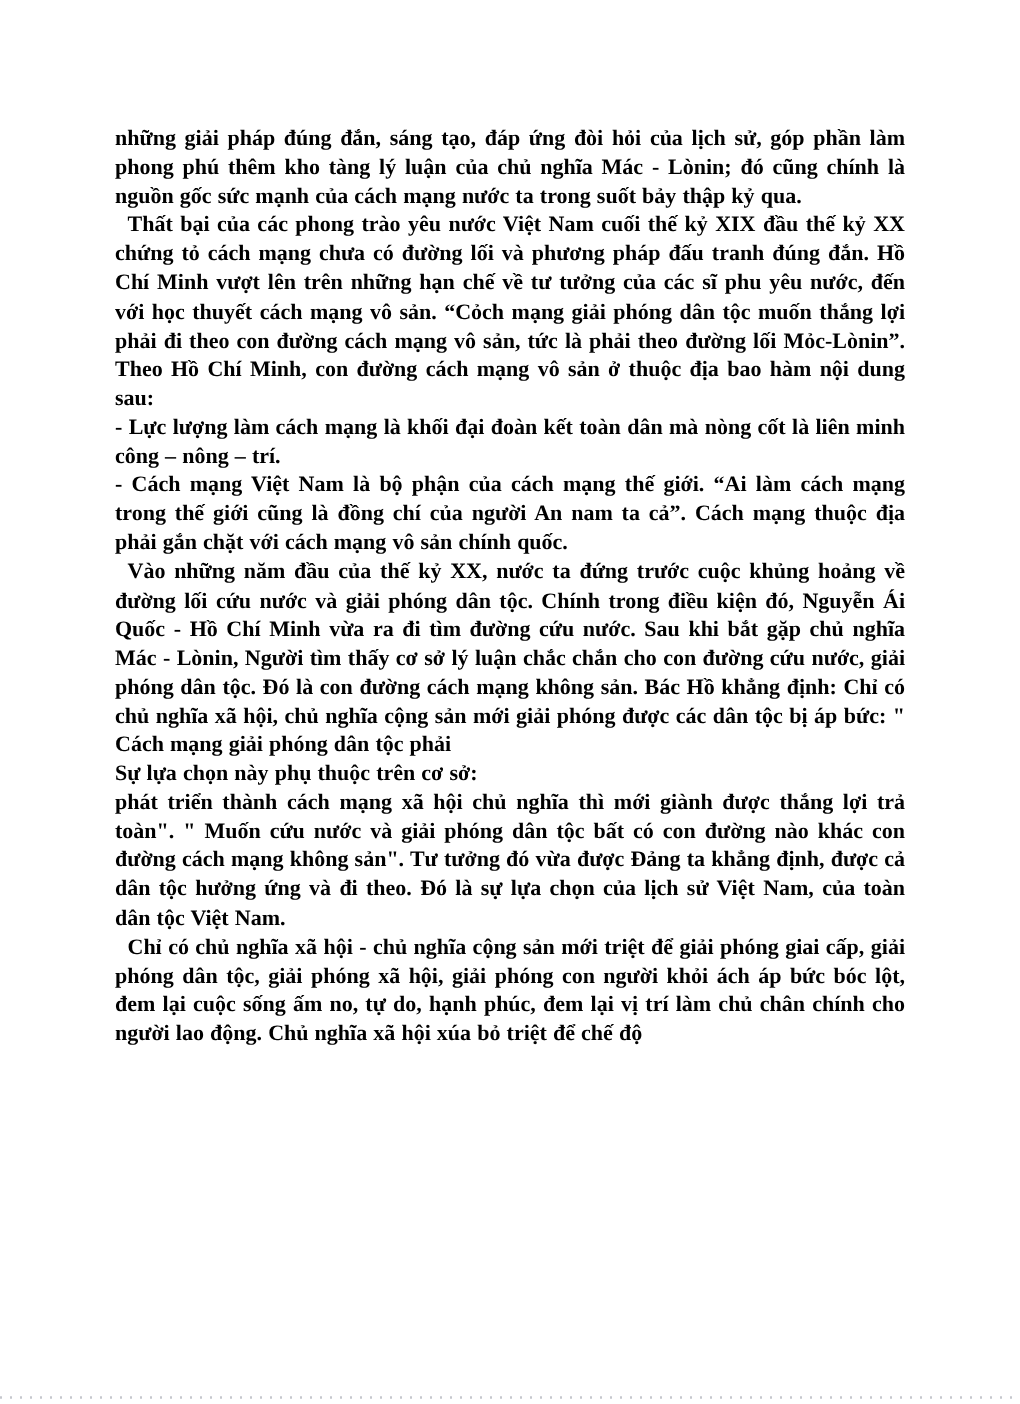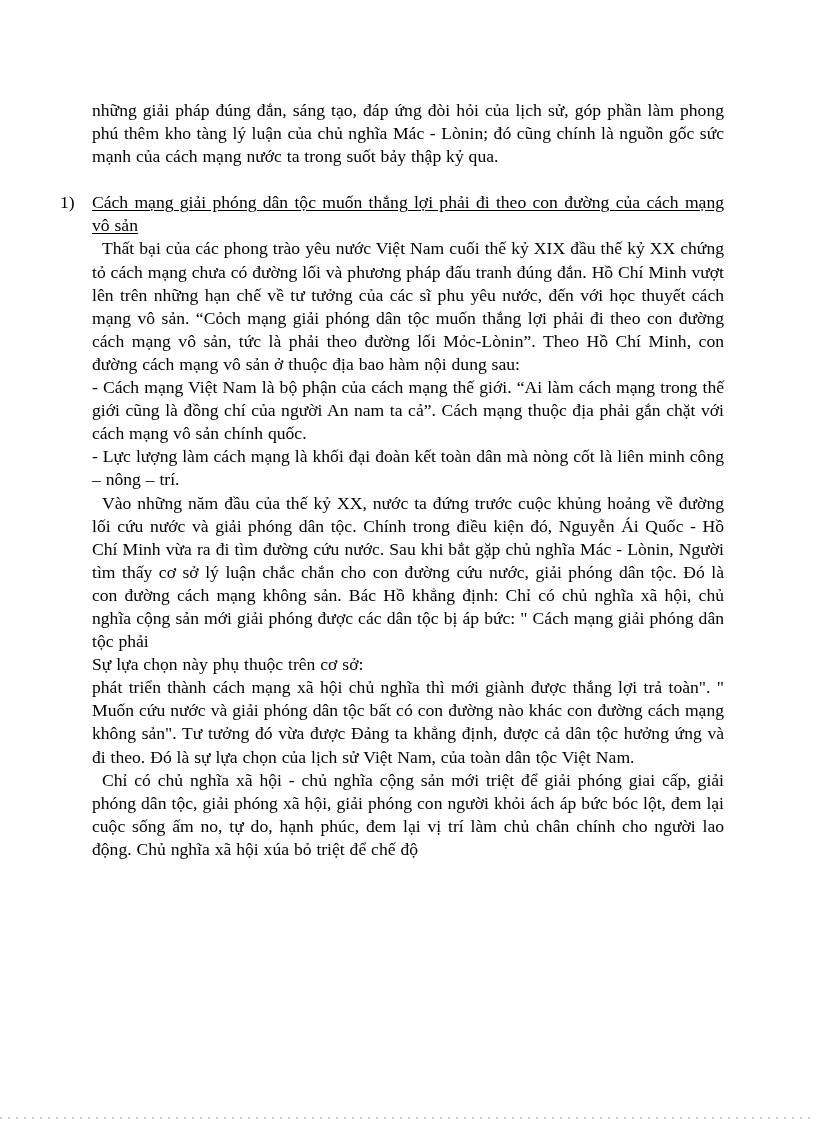--- a/index.html
+++ b/index.html
@@ -13,20 +13,21 @@
     position: relative;
     overflow: hidden;
     font-family: "Liberation Serif", "DejaVu Serif", serif;
     color: #000000;
   }
   .page-body {
     position: absolute;
     left: 92px;
     top: 99px;
     width: 632px;
+    font-weight: bold;
   }
   .page-body p {
     margin: 0;
     padding: 0;
     font-size: 17.6px;
     line-height: 23.1px;
     text-align: justify;
     word-spacing: 0.5px;
   }
   
@@ -62,29 +63,28 @@
     );
   }
 </style>
 </head>
 <body>
 
 <div class="page-body">
 
   <p>những giải pháp đúng đắn, sáng tạo, đáp ứng đòi hỏi của lịch sử, góp phần làm phong phú thêm kho tàng lý luận của chủ nghĩa Mác - Lònin; đó cũng chính là nguồn gốc sức mạnh của cách mạng nước ta trong suốt bảy thập kỷ qua.</p>
 
-  <p class="heading"><span class="h-num">1)</span><span class="h-title">Cách mạng giải phóng dân tộc muốn thắng lợi phải đi theo con đường của cách mạng vô sản</span></p>
 
   <p class="sp-indent">Thất bại của các phong trào yêu nước Việt Nam cuối thế kỷ XIX đầu thế kỷ XX chứng tỏ cách mạng chưa có đường lối và phương pháp đấu tranh đúng đắn. Hồ Chí Minh vượt lên trên những hạn chế về tư tưởng của các sĩ phu yêu nước, đến với học thuyết cách mạng vô sản. “Cỏch mạng giải phóng dân tộc muốn thắng lợi phải đi theo con đường cách mạng vô sản, tức là phải theo đường lối Mỏc-Lònin”. Theo Hồ Chí Minh,  con đường cách mạng vô sản ở thuộc địa bao hàm nội dung sau:</p>
 
 
 
+  <p>- Lực lượng làm cách mạng là khối đại đoàn kết toàn dân mà nòng cốt là liên minh công – nông – trí.</p>
+
   <p>- Cách mạng Việt Nam là bộ phận của cách mạng thế giới. “Ai làm cách mạng trong thế giới cũng là đồng chí của người An nam ta cả”. Cách mạng thuộc địa phải gắn chặt với cách mạng vô sản chính quốc.</p>
-
-  <p>- Lực lượng làm cách mạng là khối đại đoàn kết toàn dân mà nòng cốt là liên minh công – nông – trí.</p>
 
   <p class="sp-indent">Vào những năm đầu của thế kỷ XX, nước ta đứng trước cuộc khủng hoảng về đường lối cứu nước và giải phóng dân tộc. Chính trong điều kiện đó, Nguyễn Ái Quốc - Hồ Chí Minh vừa ra đi tìm đường cứu nước. Sau khi bắt gặp chủ nghĩa Mác - Lònin, Người tìm thấy cơ sở lý luận chắc chắn cho con đường cứu nước, giải phóng dân tộc. Đó là con đường cách mạng không sản. Bác Hồ khẳng định: Chỉ có chủ nghĩa xã hội, chủ nghĩa cộng sản mới giải phóng được các dân tộc bị áp bức: " Cách mạng giải phóng dân tộc phải</p>
 
   <p>Sự lựa chọn này phụ thuộc trên cơ sở:</p>
 
   <p>phát triển thành cách mạng xã hội chủ nghĩa thì mới giành được thắng lợi trả toàn". " Muốn cứu nước và giải phóng dân tộc bất có con đường nào khác con đường cách mạng không sản". Tư tưởng đó vừa được Đảng ta khẳng định, được cả dân tộc hưởng ứng và đi theo. Đó là sự lựa chọn của lịch sử Việt Nam, của toàn dân tộc Việt Nam.</p>
 
   <p class="sp-indent">Chỉ có chủ nghĩa xã hội - chủ nghĩa cộng sản mới triệt để giải phóng giai cấp, giải phóng dân tộc, giải phóng xã hội, giải phóng con người khỏi ách áp bức bóc lột, đem lại cuộc sống ấm no, tự do, hạnh phúc, đem lại vị trí làm chủ chân chính cho người lao động. Chủ nghĩa xã hội xúa bỏ triệt để chế độ</p>
 
 </div>

